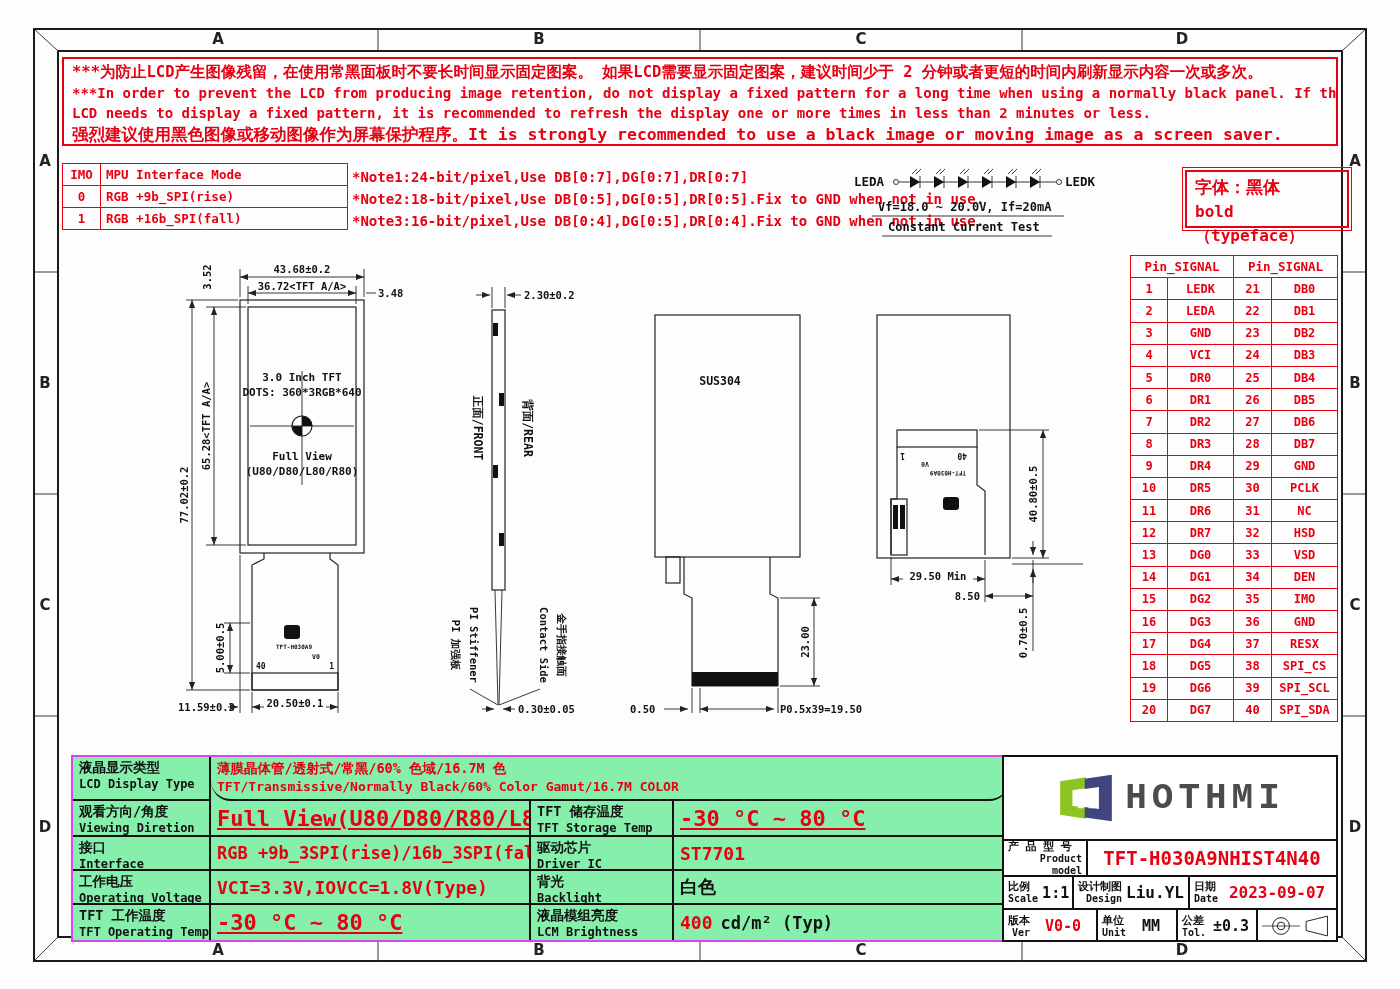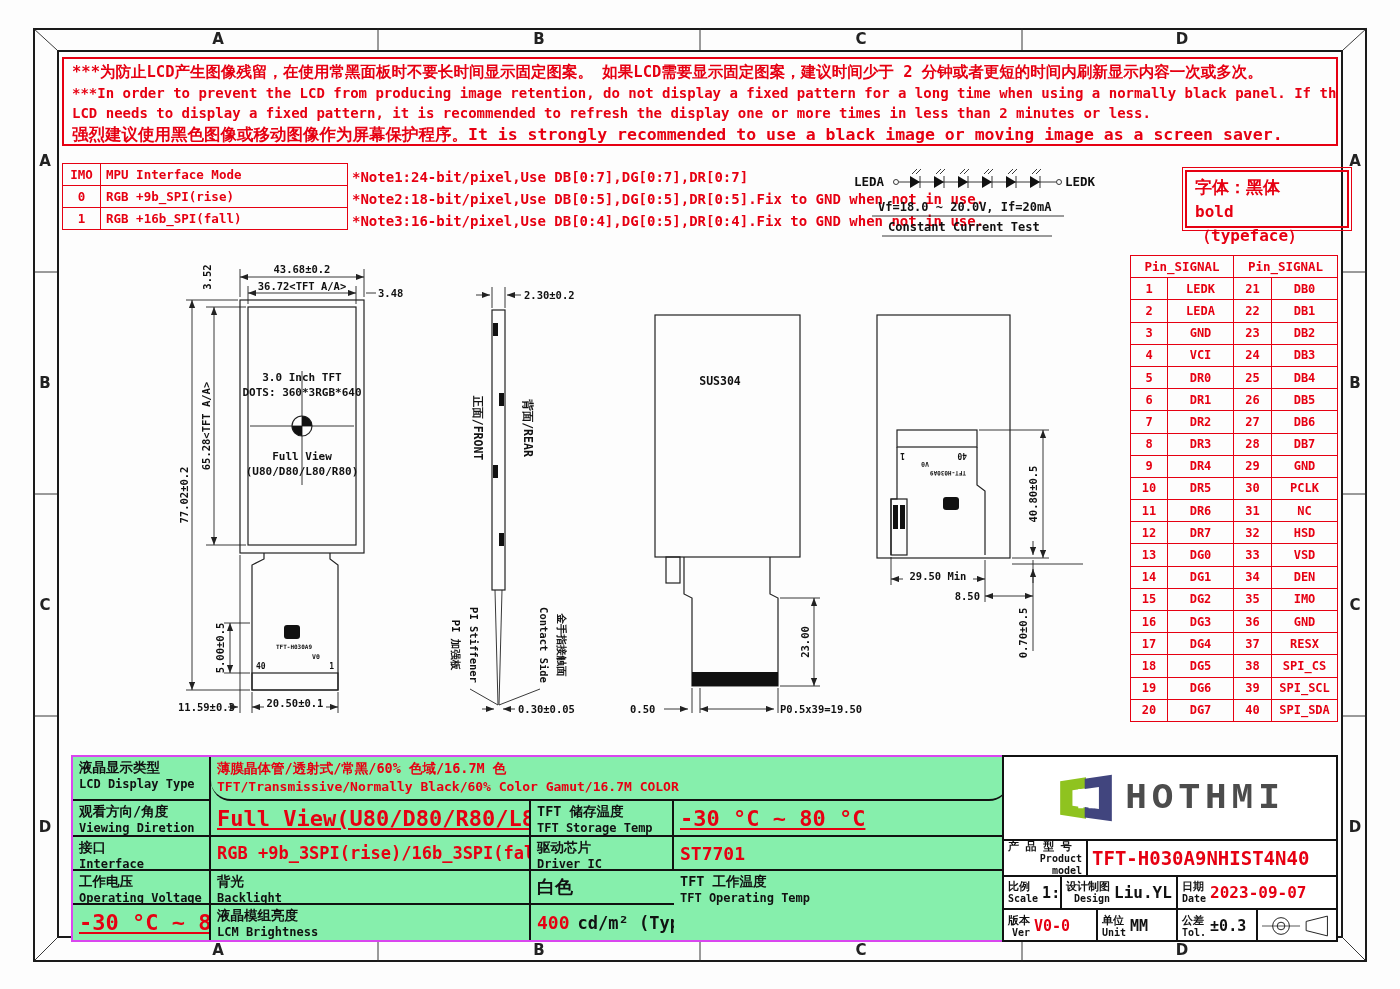--- a/index.html
+++ b/index.html
@@ -63,21 +63,21 @@
   
   .tblock { position:absolute; left:1002px; top:755px; width:336px; height:187px; border:2px solid #111; background:#fff; }
   .tb-logo { position:absolute; left:0; top:0; width:100%; height:84px; border-bottom:2px solid #111; display:flex; align-items:center; justify-content:center; gap:8px; }
   .brand { font-family:Liberation Mono, monospace; font-weight:800; font-size:36px; letter-spacing:5px; color:#4c4c4c; }
   .tb-row { position:absolute; left:0; width:100%; display:flex; }
   .tb-cell { border-right:2px solid #111; display:flex; align-items:center; padding:1px 4px; gap:4px; overflow:hidden; }
   .tb-cell:last-child { border-right:none; }
   .tlab { display:flex; flex-direction:column; justify-content:center; }
   .tlab .zh { font-size:11px; font-weight:bold; line-height:13px; }
   .tlab .en { font-size:10px; font-weight:bold; line-height:12px;text-align:right; }
-  .tval { font-weight:bold; font-size:15px; flex:1; text-align:left; white-space:nowrap; }
+  .tval { font-weight:bold; font-size:15px; flex:1; text-align:center; white-space:nowrap; }
   .tred { color:var(--red); }
 </style>
 </head>
 <body>
 
 <div class="sheet">
 
   <svg width="0" height="0" style="position:absolute" aria-hidden="true">
     <defs>
       <marker id="ah" markerWidth="10" markerHeight="8" refX="9" refY="3.5" orient="auto-start-reverse">
@@ -451,20 +451,21 @@
     <div class="sc sl">
       <div class="zh">驱动芯片</div>
       <div class="en">Driver IC</div>
     </div>
     <div class="sc sv fs18 nbr">ST7701</div>
 
     <div class="sc sl">
       <div class="zh">工作电压</div>
       <div class="en">Operating Voltage</div>
     </div>
+    <div class="sc sv fs18">VCI=3.3V,IOVCC=1.8V(Type)</div>
     <div class="sc sl">
       <div class="zh">背光</div>
       <div class="en">Backlight</div>
     </div>
     <div class="sc sv black fs18 nbr">白色</div>
 
     <div class="sc sl nbb">
       <div class="zh">TFT 工作温度</div>
       <div class="en">TFT Operating Temp</div>
     </div>
@@ -493,21 +494,21 @@
         <div class="tlab">
           <span class="zh">产 品 型 号</span>
           <span class="en">Product model</span>
         </div>
       </div>
       <div class="tb-cell" style="flex:1">
         <span class="tval tred" style="font-size:19px">TFT-H030A9NHIST4N40</span>
       </div>
     </div>
     <div class="tb-row" style="top:120px;height:33px;border-bottom:2px solid #111">
-      <div class="tb-cell" style="width:58px">
+      <div class="tb-cell" style="width:70px">
         <div class="tlab">
           <span class="zh">比例</span>
           <span class="en">Scale</span>
         </div>
         <span class="tval">1:1</span>
       </div>
       <div class="tb-cell" style="width:116px">
         <div class="tlab">
           <span class="zh">设计制图</span>
           <span class="en">Design</span>

